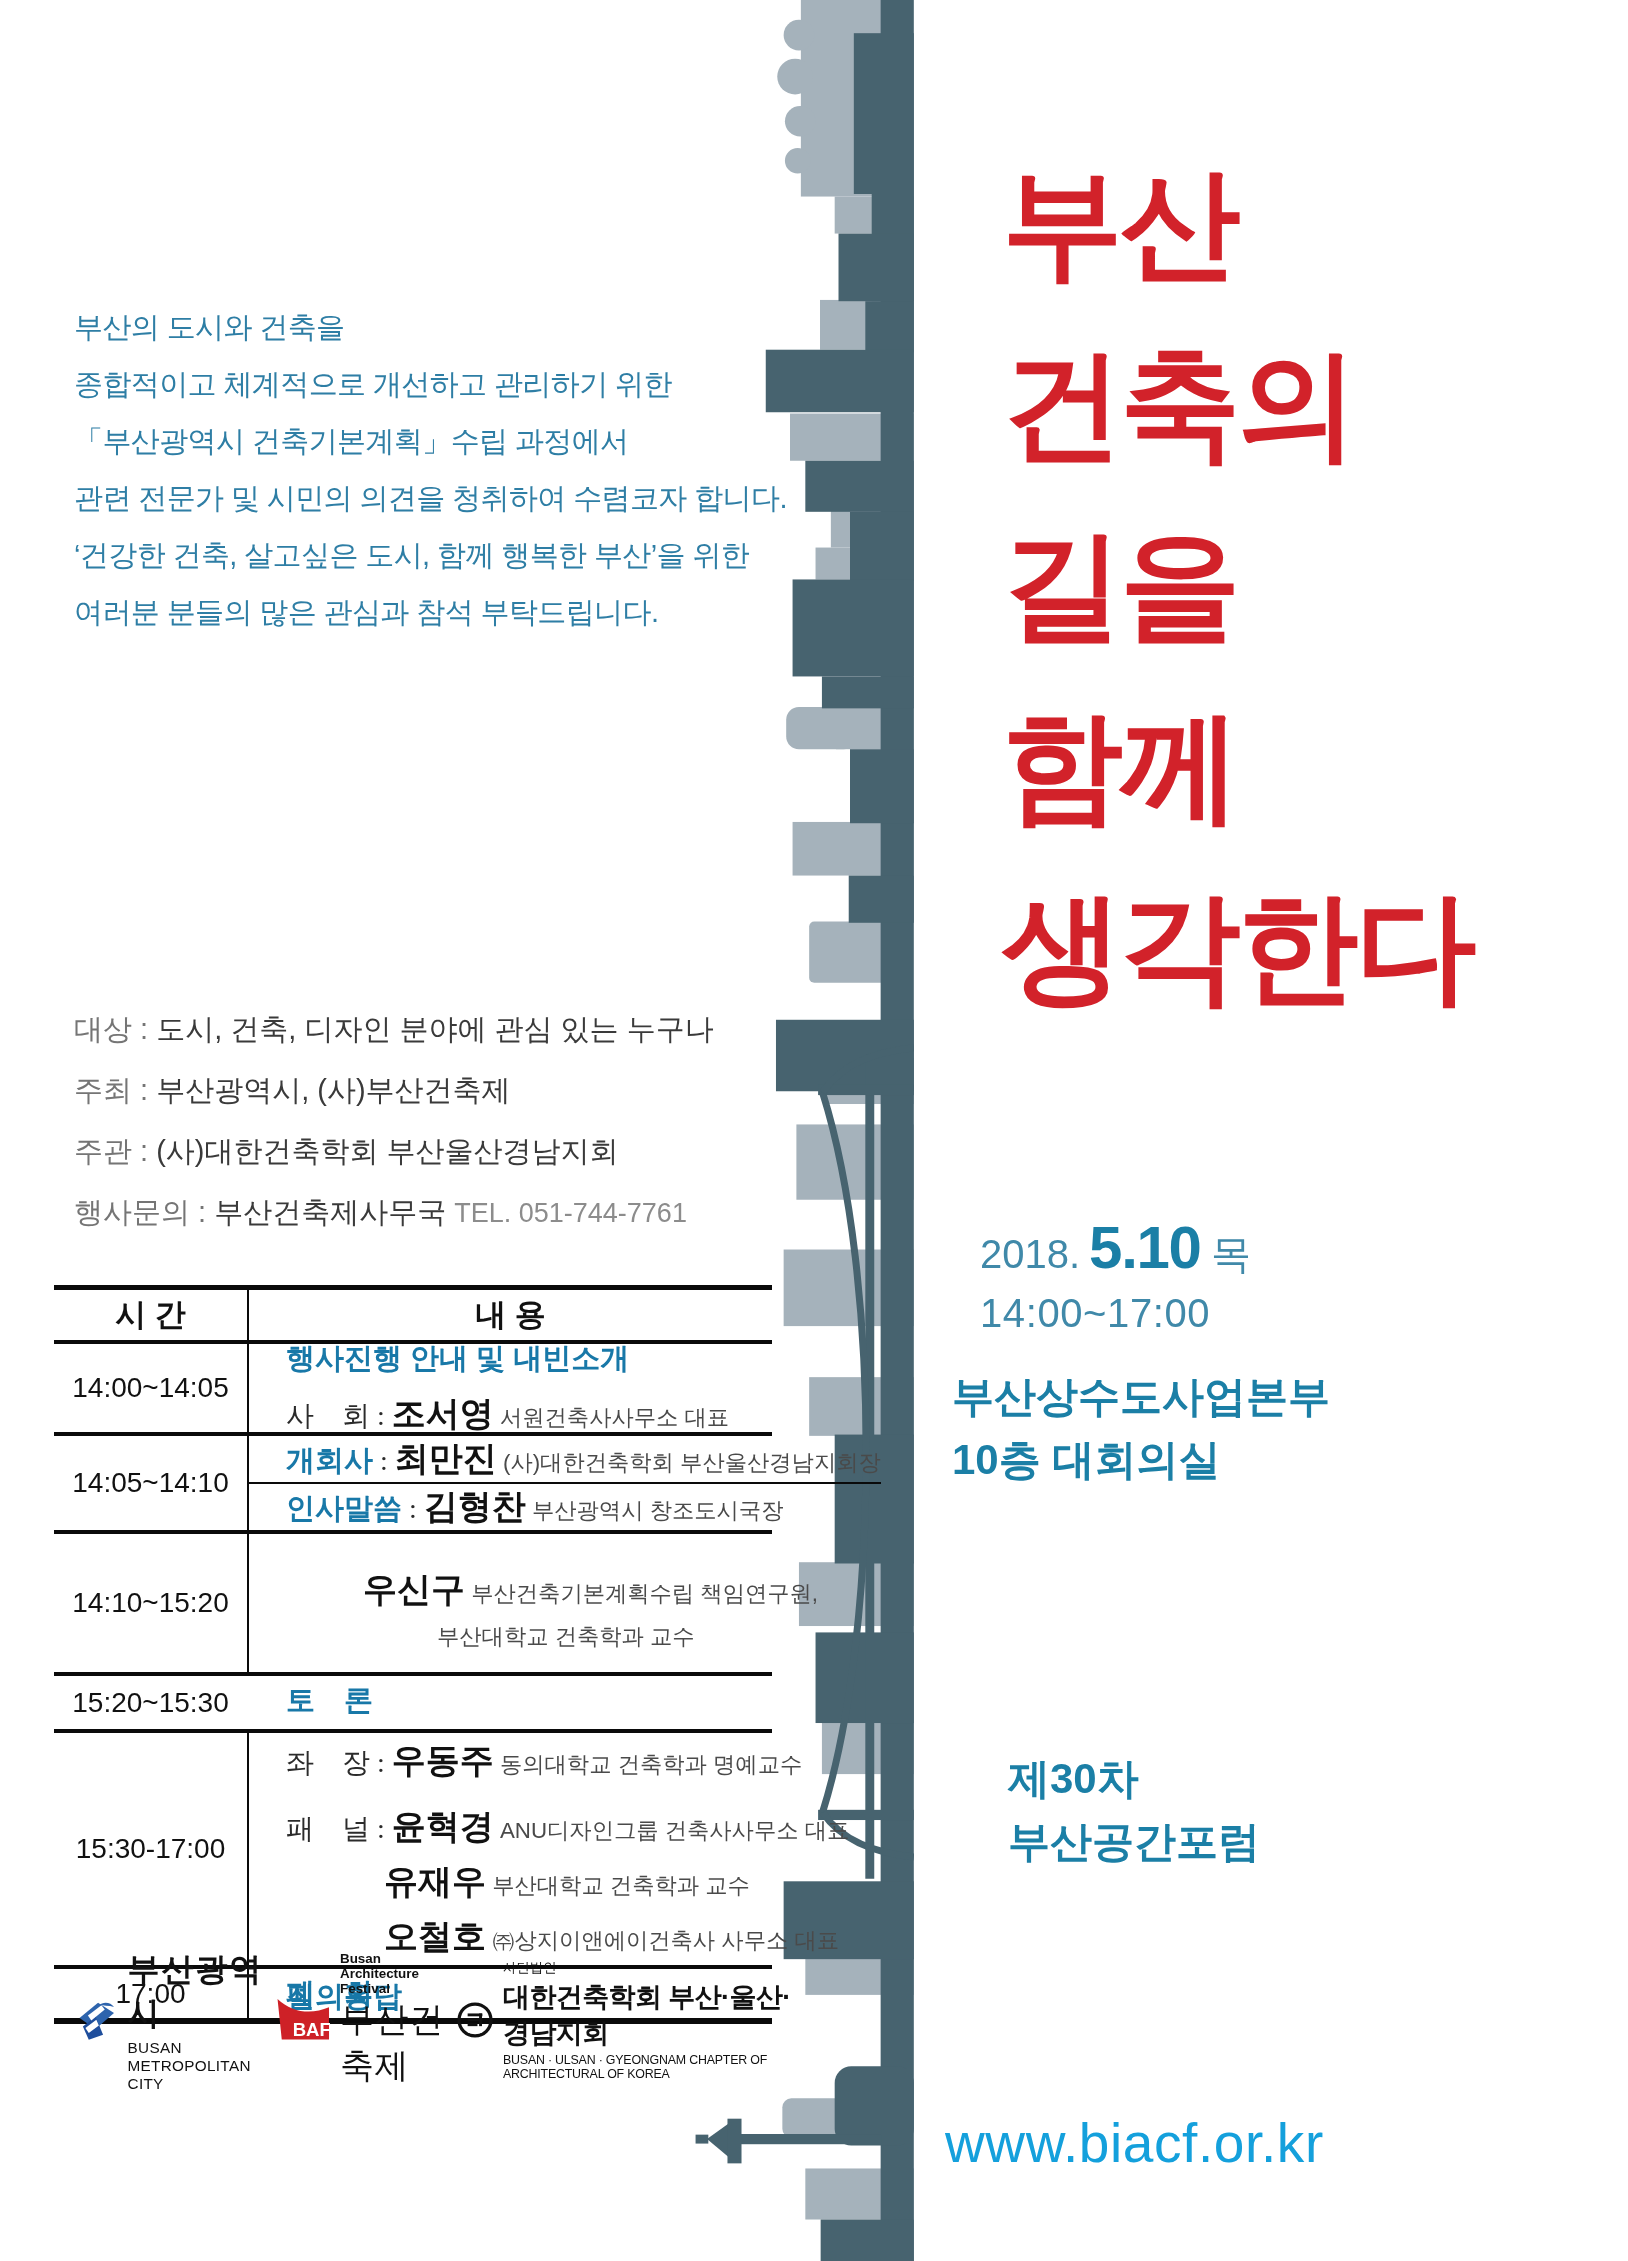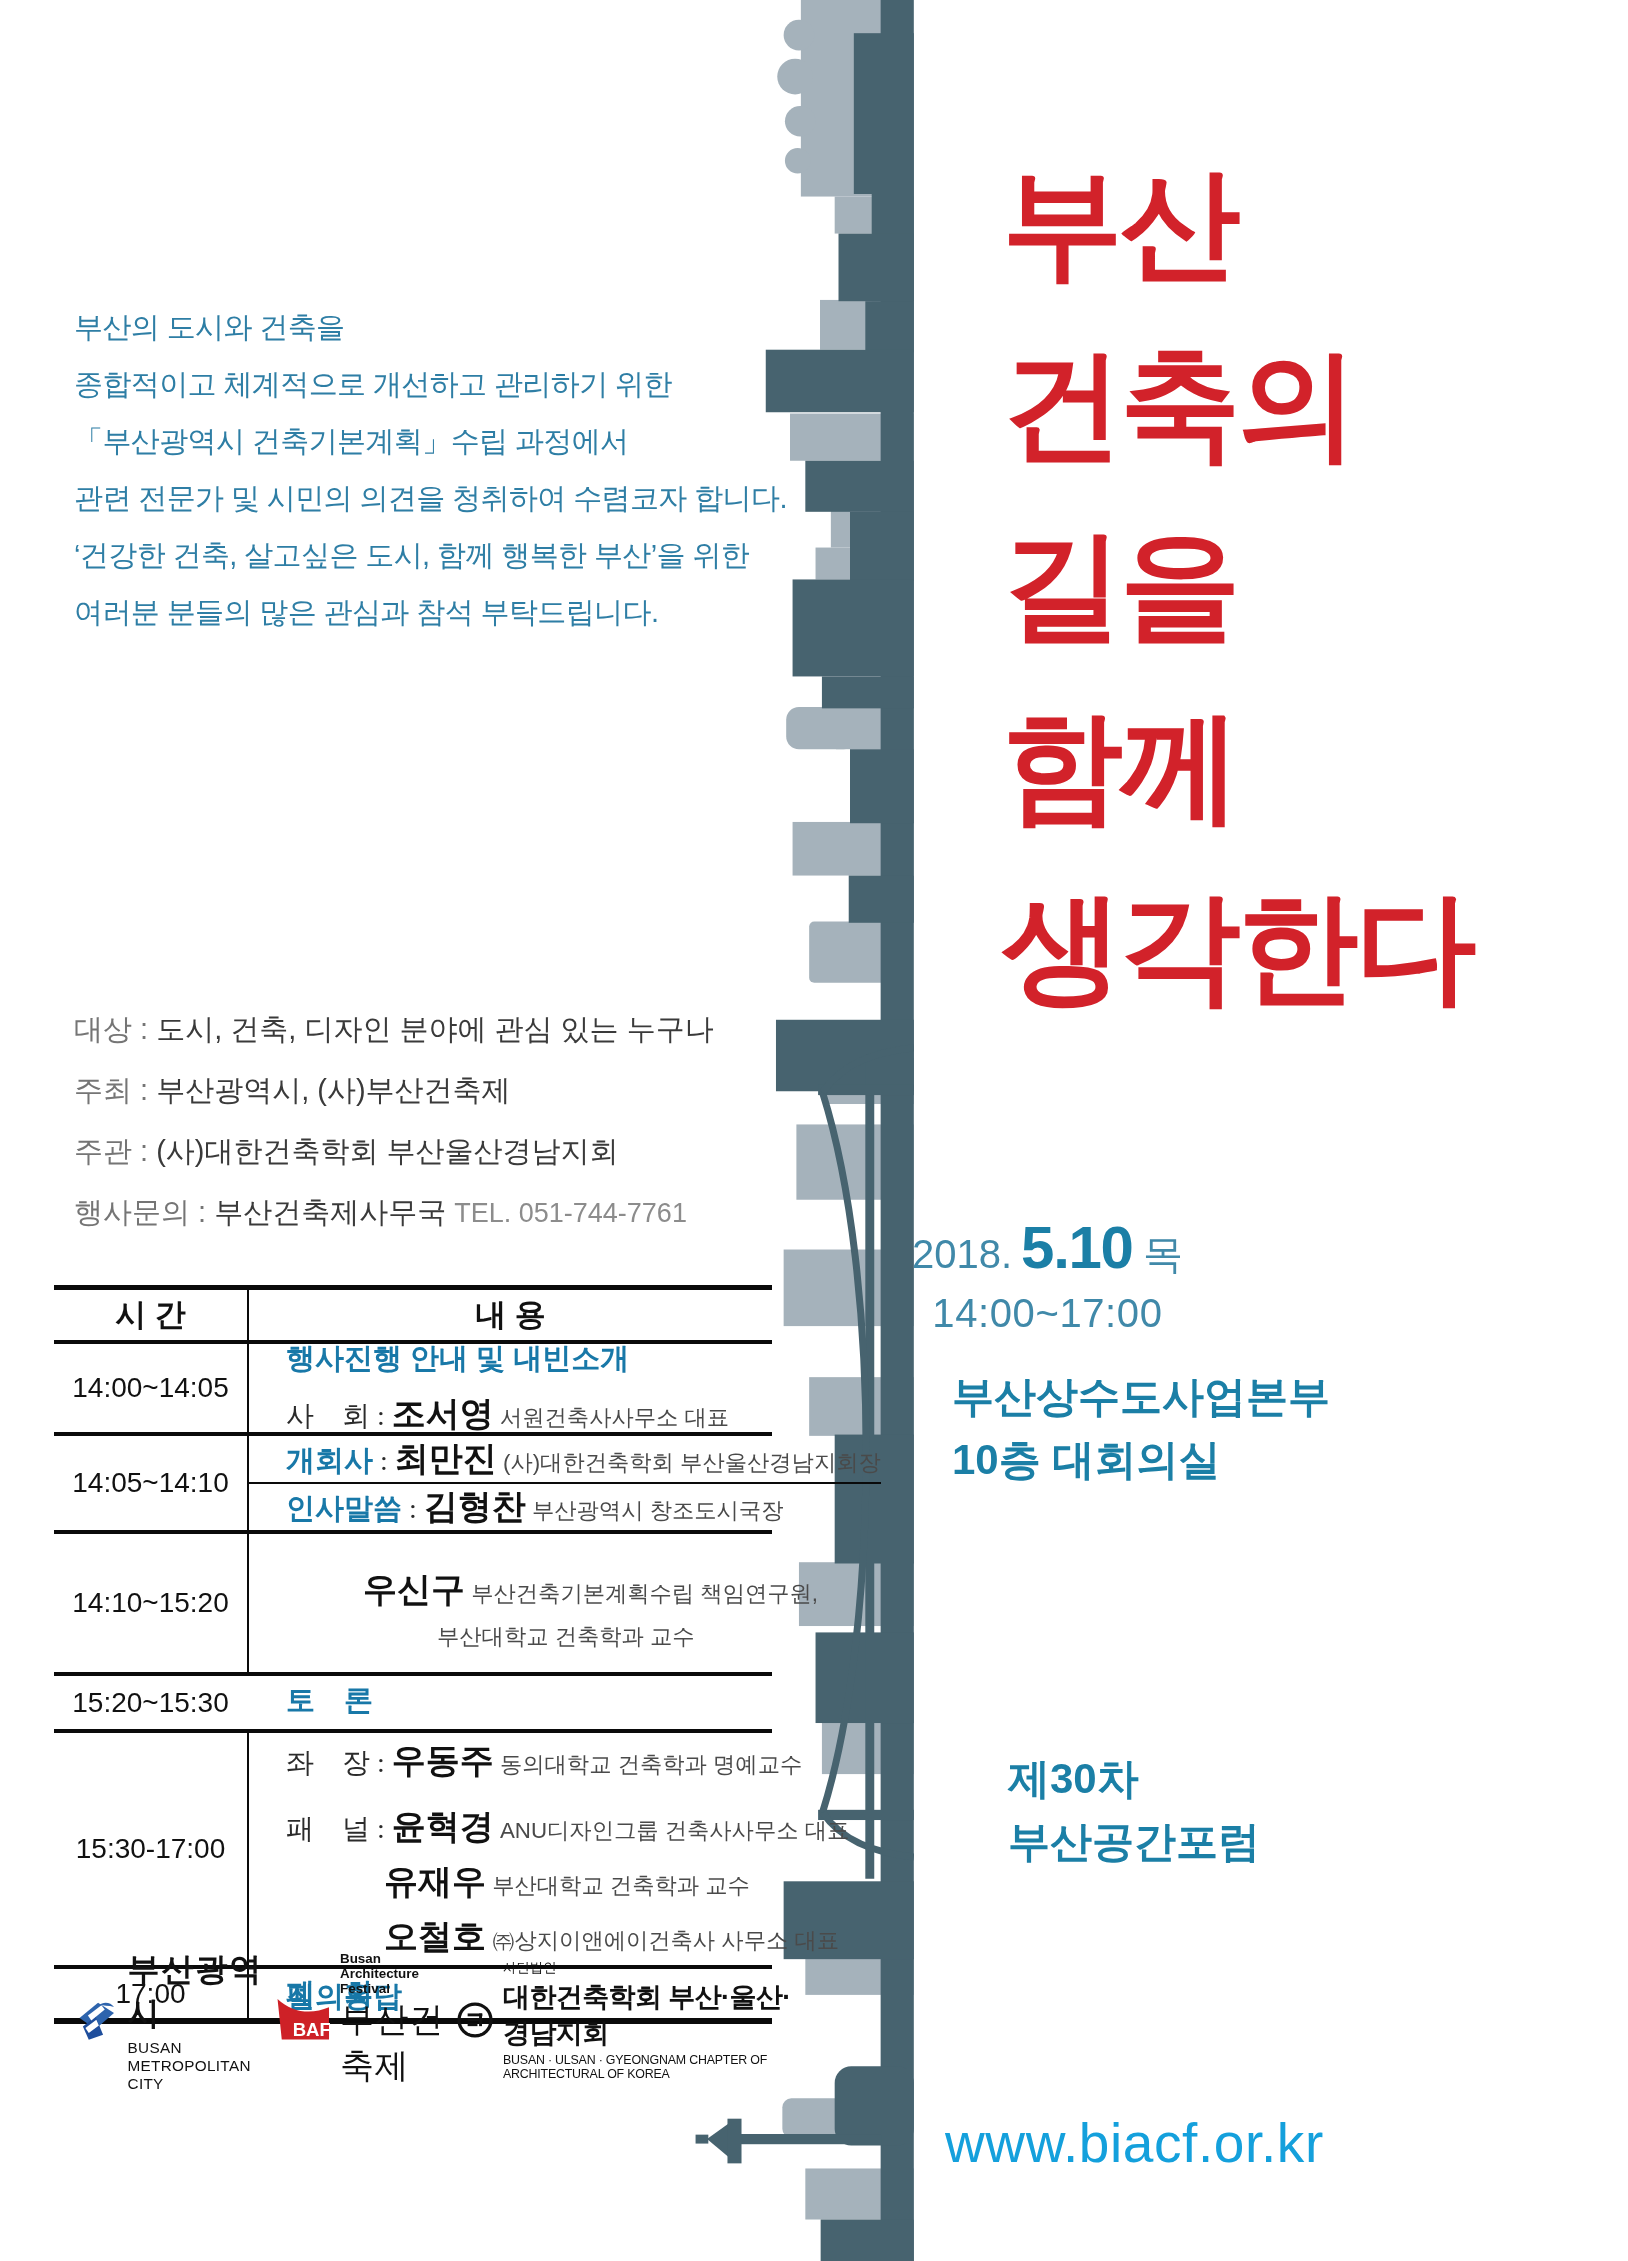--- a/index.html
+++ b/index.html
@@ -46,21 +46,21 @@
   .logo-text{margin-left:10.2px;}
   .l-city-name{font-size:32px;font-weight:bold;color:#111;letter-spacing:1.9px;}
   .l-city-sub{font-size:15.3px;color:#111;margin-top:2.6px;letter-spacing:0.3px;}
   .l-baf-en{font-size:13.4px;font-weight:bold;color:#111;}
   .l-baf-name{font-size:34px;color:#111;margin-top:1.3px;letter-spacing:0.6px;}
   .l-aik-type{font-size:13.4px;color:#111;}
   .l-aik-name{font-size:27px;font-weight:bold;color:#111;letter-spacing:-0.6px;margin-top:1.3px;}
   .l-aik-sub{font-size:12.4px;color:#111;margin-top:2.6px;letter-spacing:-0.2px;}
   
   .title{position:absolute;left:1002px;top:133px;font-size:121px;font-weight:bold;color:#D2222A;line-height:181px;letter-spacing:-3.2px;white-space:nowrap;}
-  .datetime{position:absolute;left:912px;top:1213px;color:#4089A9;white-space:nowrap;text-align:center;}
+  .datetime{position:absolute;left:980px;top:1213px;color:#4089A9;white-space:nowrap;}
   .dt-l1{display:flex;align-items:baseline;font-size:40px;}
   .dt-day{font-size:60px;font-weight:bold;color:#1B7FA6;margin:0 10.2px 0 9px;letter-spacing:-1.3px;}
   .dt-l2{font-size:40px;margin-top:9px;letter-spacing:0.6px;}
   .venue{position:absolute;left:952px;top:1365px;font-size:42px;font-weight:bold;color:#1B7FA6;line-height:63px;white-space:nowrap;}
   .forum{position:absolute;left:1008px;top:1747px;font-size:42px;font-weight:bold;color:#1B7FA6;line-height:63px;white-space:nowrap;}
   .url{position:absolute;left:945px;top:2111px;font-size:55px;color:#14A0DC;letter-spacing:0.6px;white-space:nowrap;}
 </style>
 </head>
 <body>
 

